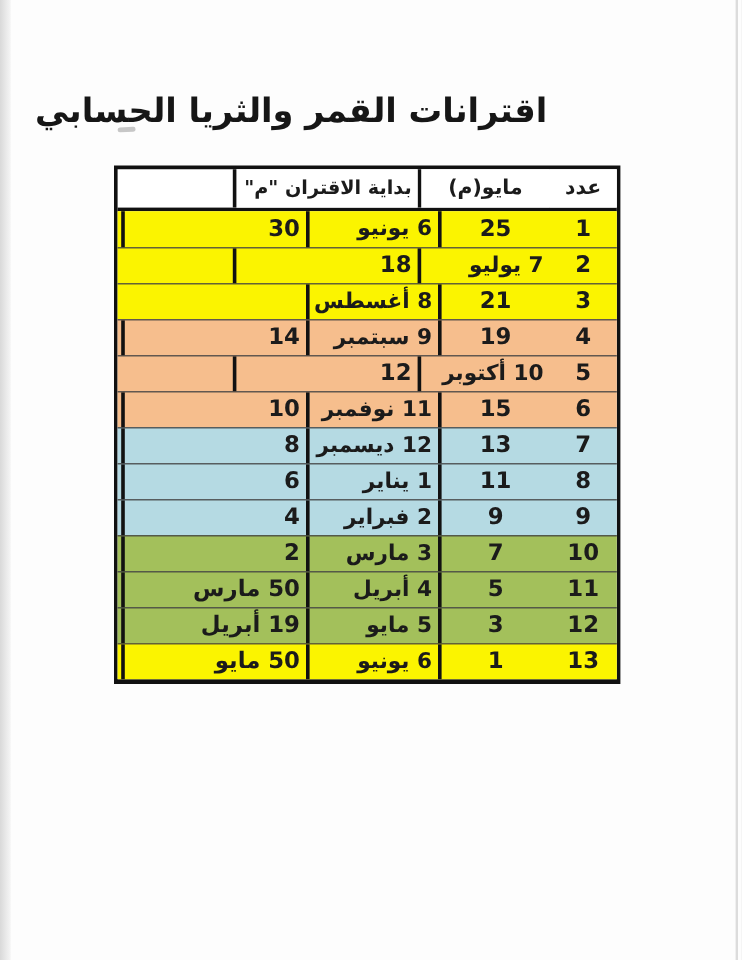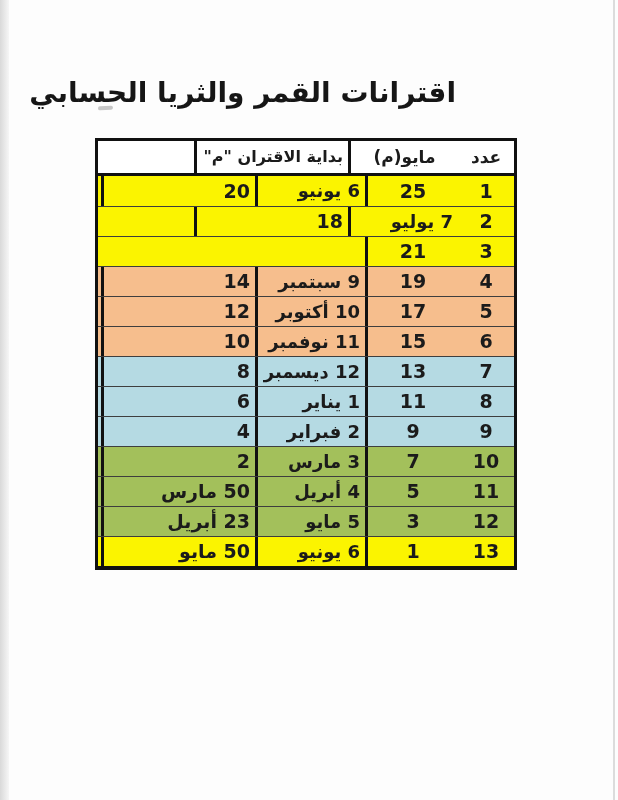--- a/index.html
+++ b/index.html
@@ -88,44 +88,44 @@
       <div class="cell col-month">مايو(م)</div>
       <div class="cell col-start">بداية الاقتران "م"</div>
     </div>
 
     <div class="tbody">
 
         <div class="trow" style="background: rgb(251, 244, 0);">
           <div class="cell col-count">1</div>
           <div class="cell col-conj">25</div>
           <div class="cell col-month">6 يونيو</div>
-          <div class="cell col-start">20</div>
+          <div class="cell col-start">30</div>
         </div>
 
         <div class="trow" style="background: rgb(251, 244, 0);">
           <div class="cell col-count">2</div>
           <div class="cell col-month">7 يوليو</div>
           <div class="cell col-start">18</div>
         </div>
 
         <div class="trow" style="background: rgb(251, 244, 0);">
           <div class="cell col-count">3</div>
           <div class="cell col-conj">21</div>
+          <div class="cell col-month">8 أغسطس</div>
         </div>
 
         <div class="trow" style="background: rgb(246, 190, 141);">
           <div class="cell col-count">4</div>
           <div class="cell col-conj">19</div>
           <div class="cell col-month">9 سبتمبر</div>
           <div class="cell col-start">14</div>
         </div>
 
         <div class="trow" style="background: rgb(246, 190, 141);">
           <div class="cell col-count">5</div>
-          <div class="cell col-conj">17</div>
           <div class="cell col-month">10 أكتوبر</div>
           <div class="cell col-start">12</div>
         </div>
 
         <div class="trow" style="background: rgb(246, 190, 141);">
           <div class="cell col-count">6</div>
           <div class="cell col-conj">15</div>
           <div class="cell col-month">11 نوفمبر</div>
           <div class="cell col-start">10</div>
         </div>
@@ -162,21 +162,21 @@
           <div class="cell col-count">11</div>
           <div class="cell col-conj">5</div>
           <div class="cell col-month">4 أبريل</div>
           <div class="cell col-start">50 مارس</div>
         </div>
 
         <div class="trow" style="background: rgb(163, 192, 91);">
           <div class="cell col-count">12</div>
           <div class="cell col-conj">3</div>
           <div class="cell col-month">5 مايو</div>
-          <div class="cell col-start">23 أبريل</div>
+          <div class="cell col-start">19 أبريل</div>
         </div>
 
         <div class="trow" style="background: rgb(251, 244, 0);">
           <div class="cell col-count">13</div>
           <div class="cell col-conj">1</div>
           <div class="cell col-month">6 يونيو</div>
           <div class="cell col-start">50 مايو</div>
         </div>
       </div>
   </div>

